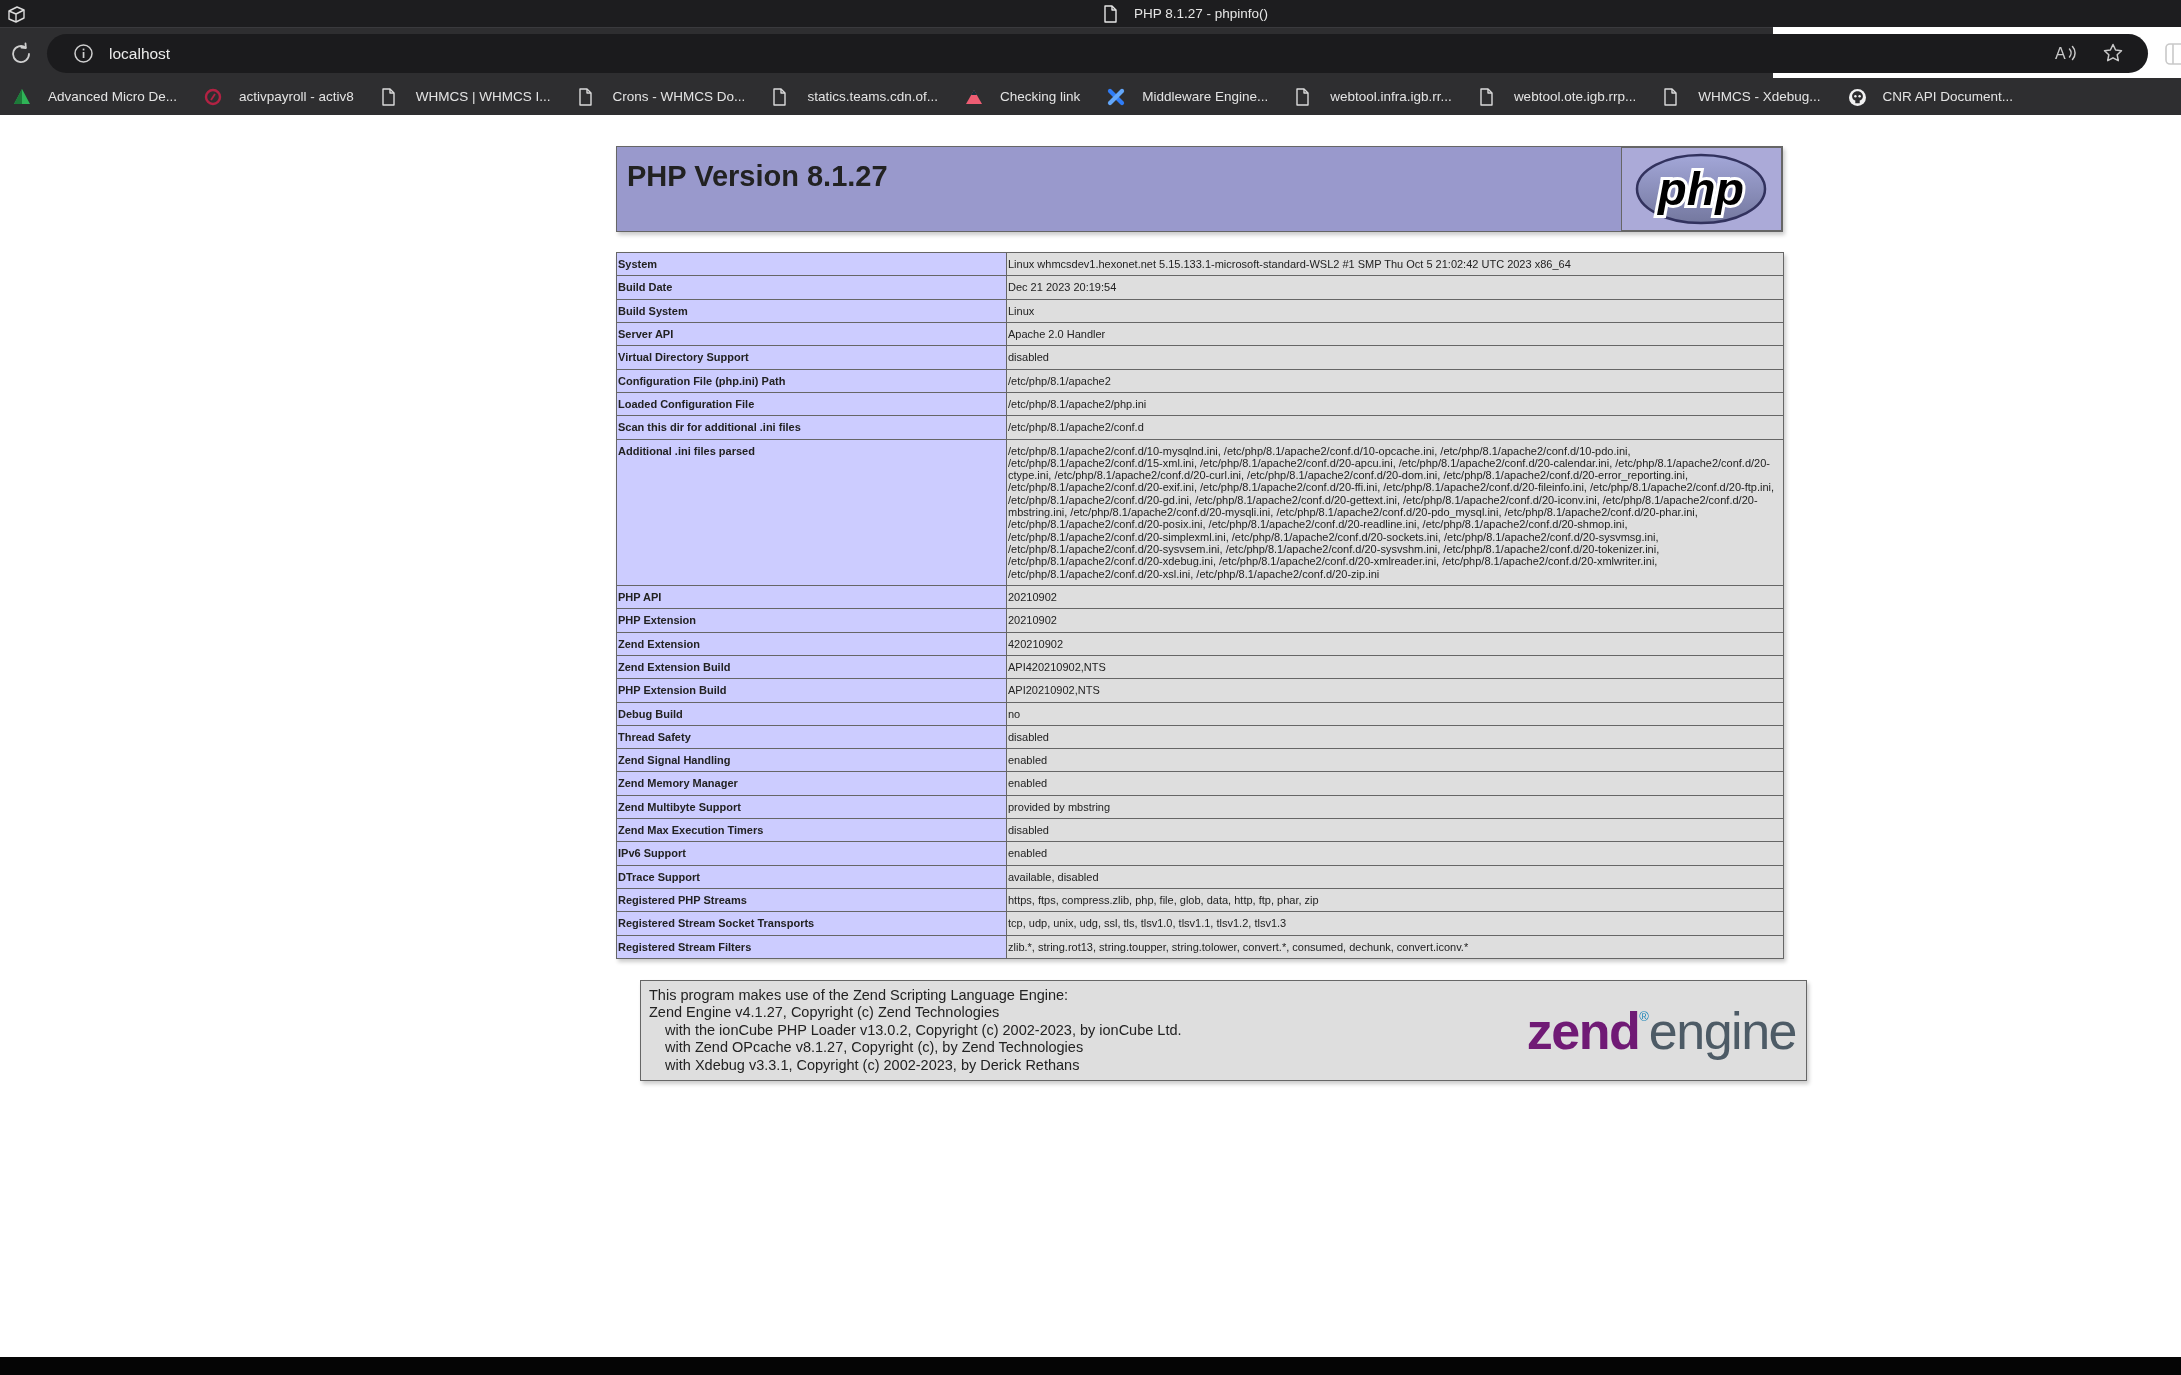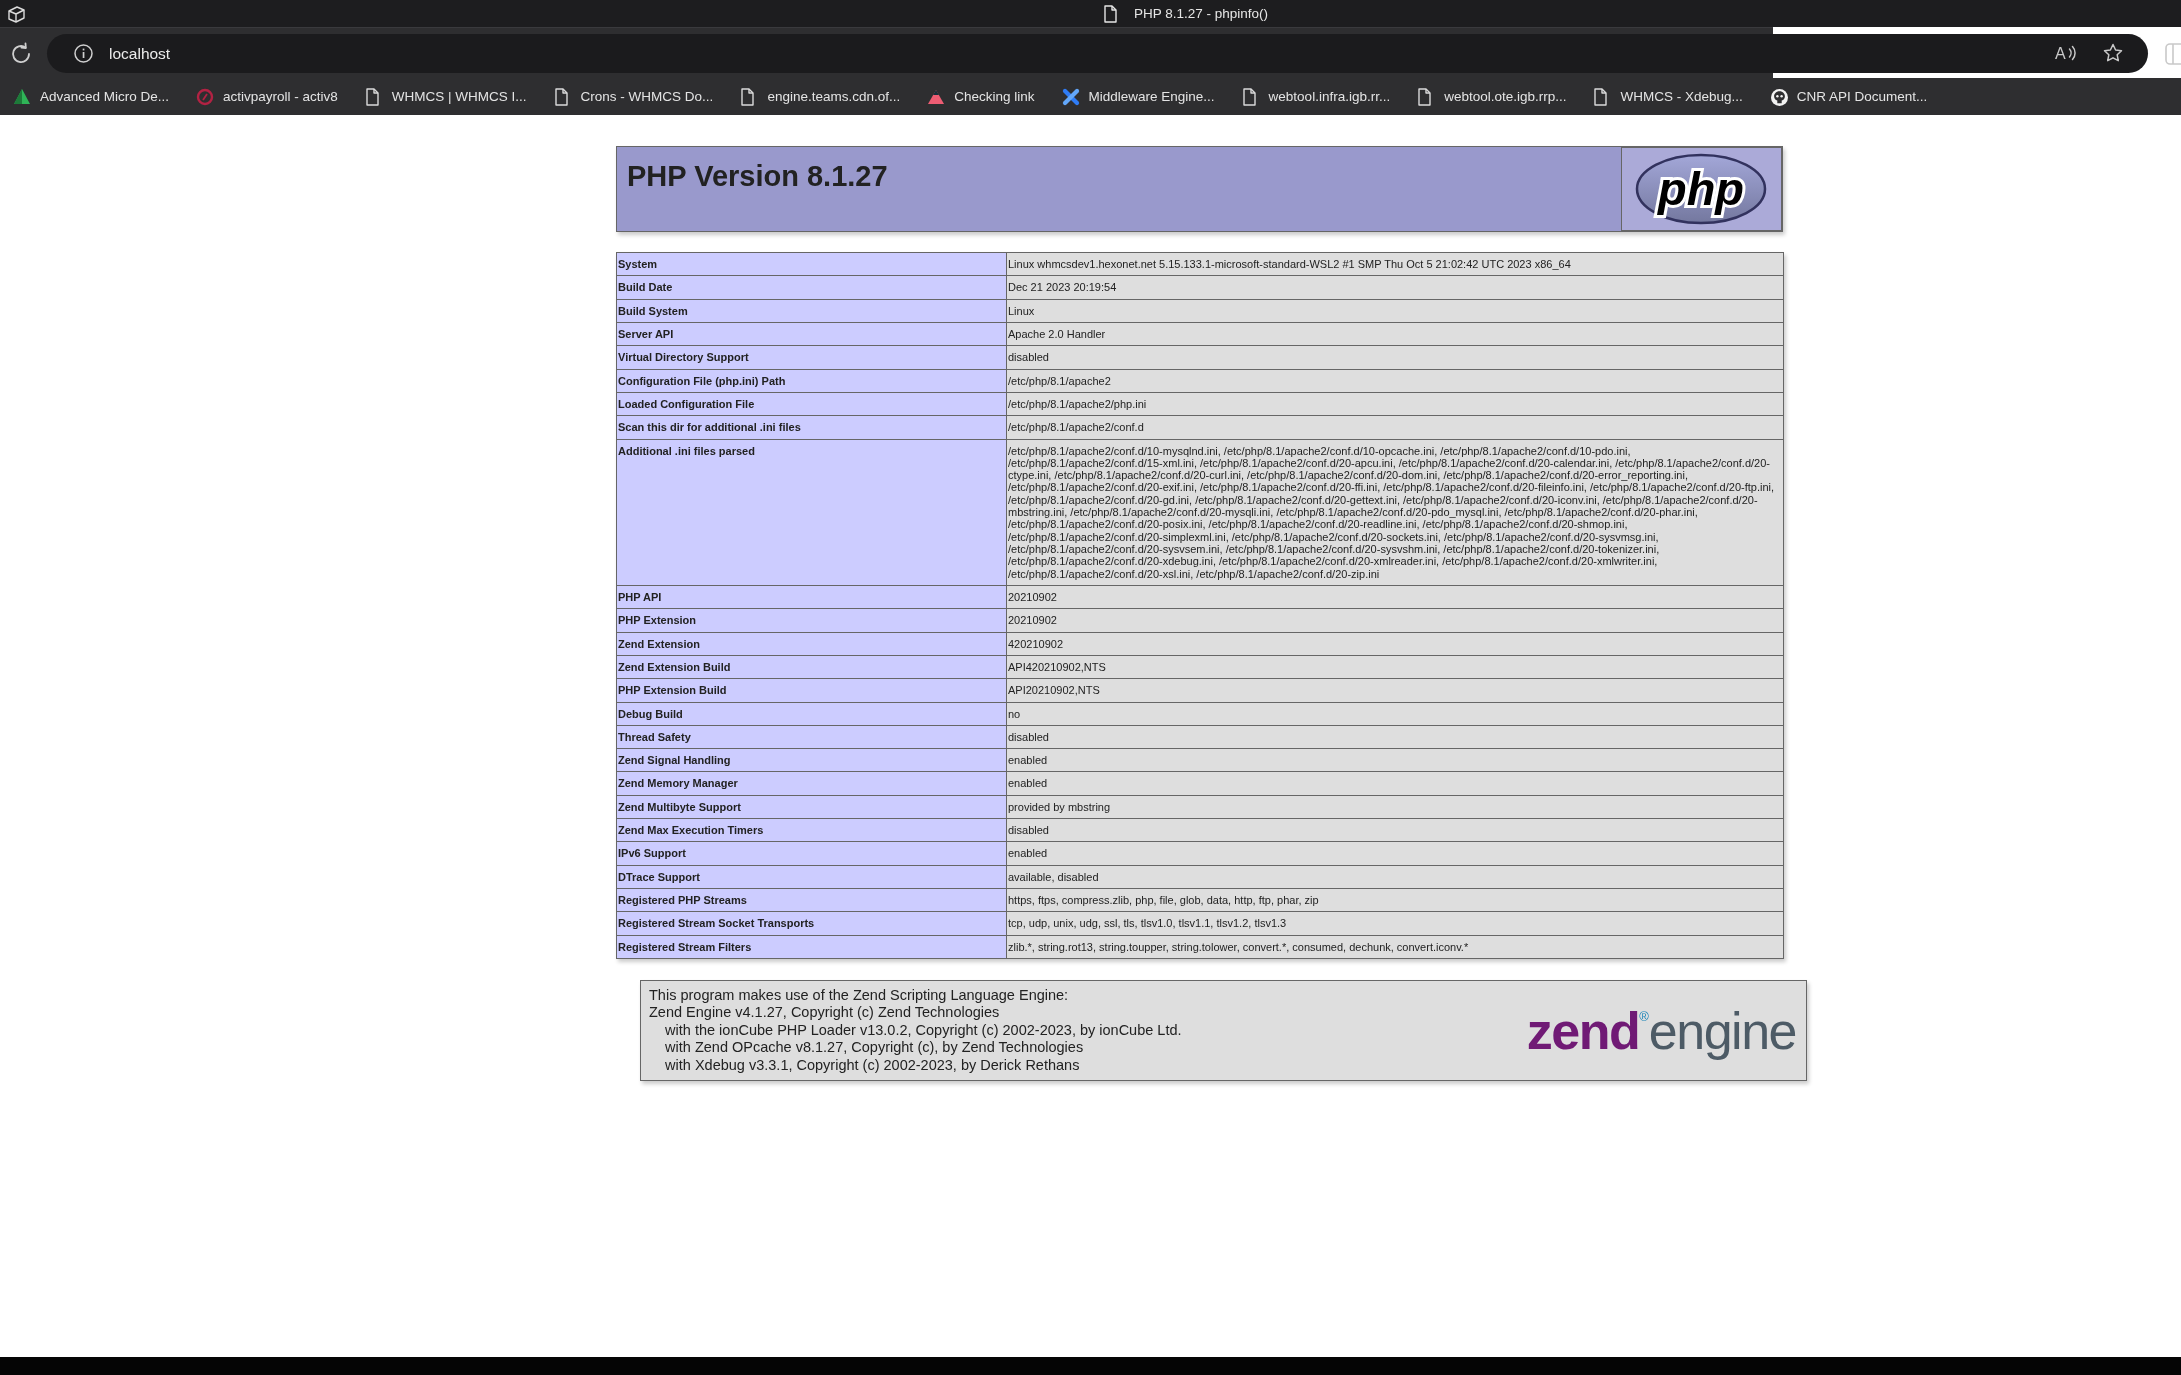--- a/index.html
+++ b/index.html
@@ -21,21 +21,21 @@
   .reload-btn{position:absolute; left:8px; top:13px; width:26px; height:26px; cursor:pointer;}
   .omnibox{position:absolute; left:47px; top:6px; width:2101px; height:39px; border-radius:20px;
            background:var(--omnibox_bg); color:var(--chrome_text);}
   .omnibox .site-info{position:absolute; left:26px; top:9px;}
   .omnibox .url{position:absolute; left:62px; top:9px; font-size:15.5px; line-height:21px; color:#ececec;}
   .omnibox .read-aloud{position:absolute; right:70px; top:8px;}
   .omnibox .fav-star{position:absolute; right:24px; top:8px;}
   .edge-side-icon{position:absolute; left:2164px; top:14px;}
   .bookmarksbar{position:absolute; left:0; top:78px; width:2181px; height:37px; background:var(--toolbar_bg);
                 display:flex; align-items:center; gap:27px; padding:0 13px;}
-  .bm-item{display:flex; align-items:center; gap:9px; color:#e4e4e4; font-size:13.5px; white-space:nowrap; cursor:pointer;}
+  .bm-item{display:flex; align-items:center; gap:17px; color:#e4e4e4; font-size:13.5px; white-space:nowrap; cursor:pointer;}
   .bm-icon{width:18px; height:18px; position:relative;}
   .bm-icon svg{display:none; position:absolute; left:0; top:0;}
   .bm-icon[data-icon="page"] .i-page{display:block;}
   .bm-icon[data-icon="amd-triangle"] .i-amd{display:block;}
   .bm-icon[data-icon="crimson-ring"] .i-ring{display:block;}
   .bm-icon[data-icon="pink-triangle"] .i-pink{display:block;}
   .bm-icon[data-icon="blue-x"] .i-bluex{display:block;}
   .bm-icon[data-icon="github"] .i-github{display:block;}
 
   
@@ -156,21 +156,21 @@
   </div>
 
   <div class="bm-item">
     <span class="bm-icon" data-icon="page">
       <svg class="i-page" width="15" height="18" viewBox="0 0 15 18">
         <path d="M2 1 H9 L13 5 V17 H2 Z" fill="none" stroke="#dadada" stroke-width="1.4" stroke-linejoin="round"></path>
         <path d="M9 1 V5 H13" fill="none" stroke="#dadada" stroke-width="1.4" stroke-linejoin="round"></path>
       </svg>
 
     </span>
-    <span class="bm-label">engine.teams.cdn.of...</span>
+    <span class="bm-label">statics.teams.cdn.of...</span>
   </div>
 
   <div class="bm-item">
     <span class="bm-icon" data-icon="pink-triangle">
 
       <svg class="i-pink" width="18" height="18" viewBox="0 0 18 18">
         <polygon points="9,2 17,16 1,16" fill="#ee5d73"></polygon>
         <polygon points="9,2 12,7 6,7" fill="#17313b"></polygon>
       </svg>
 

